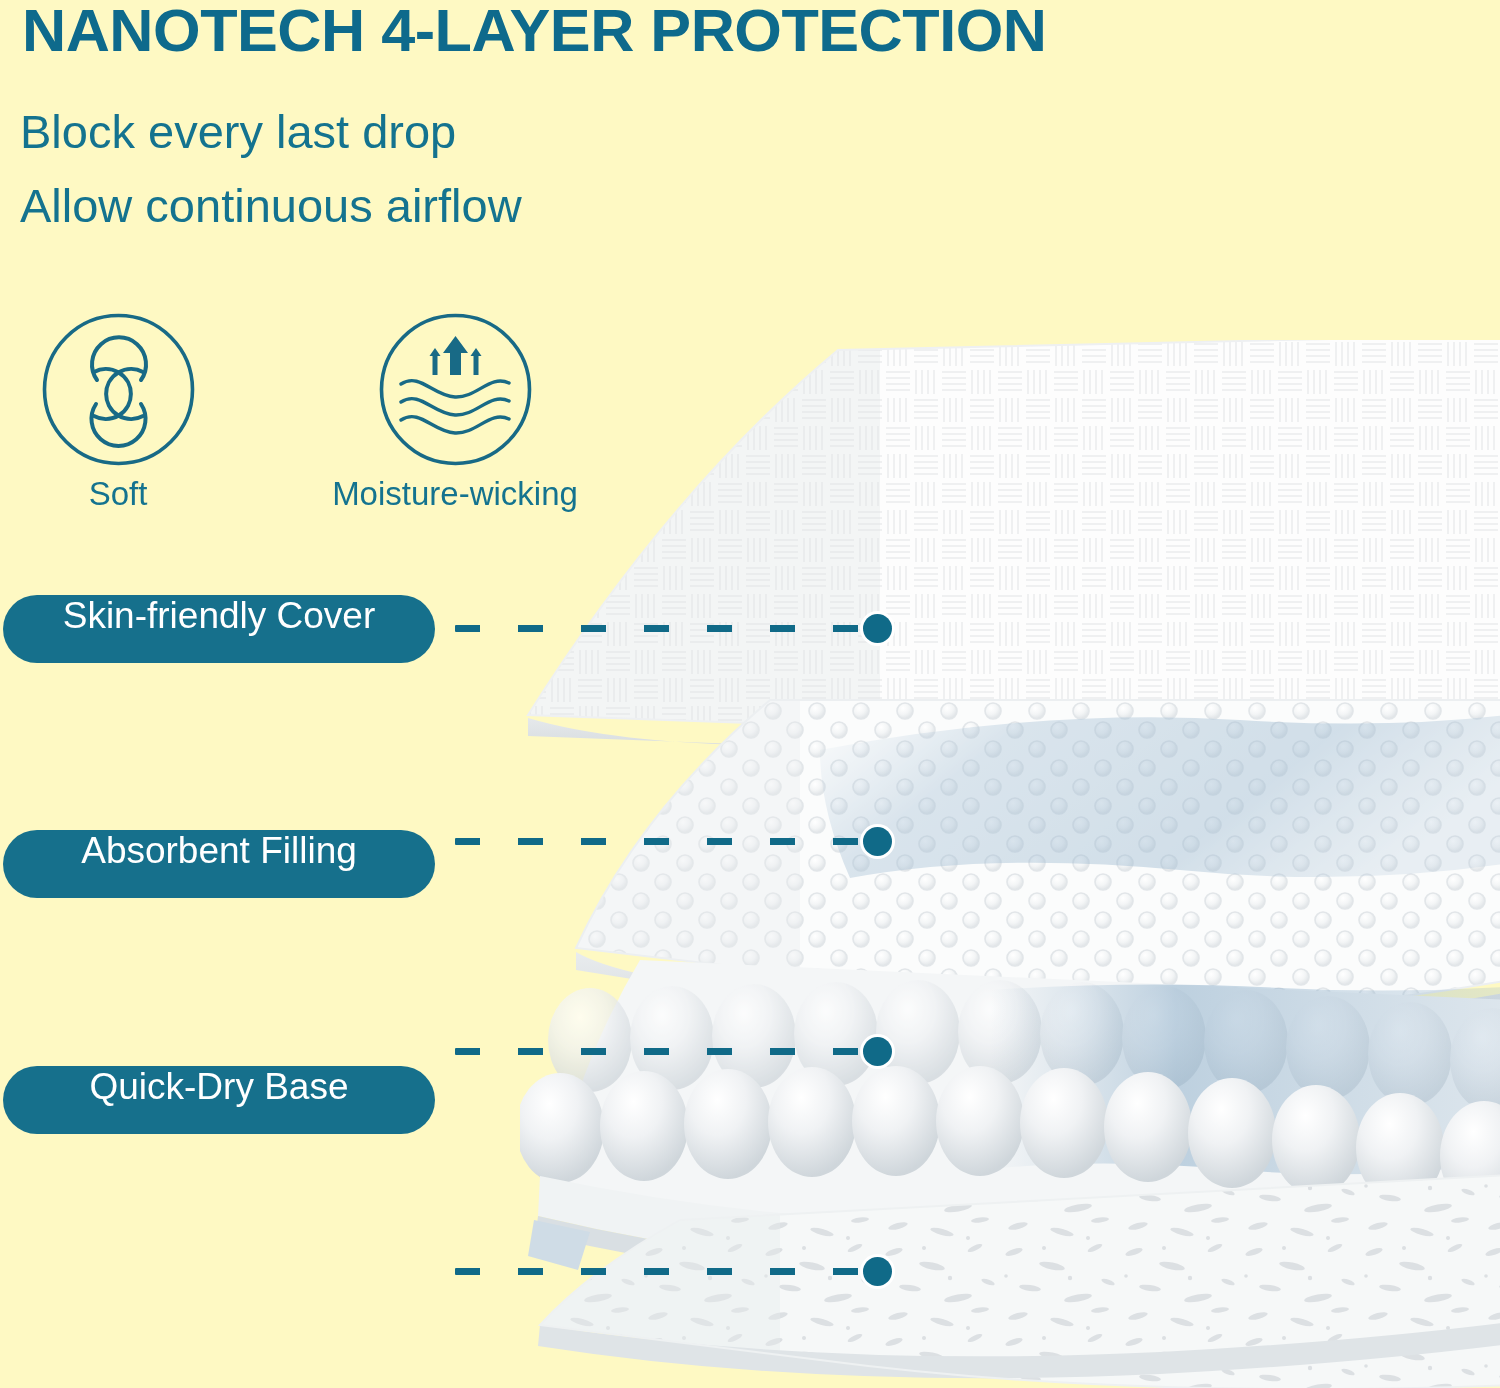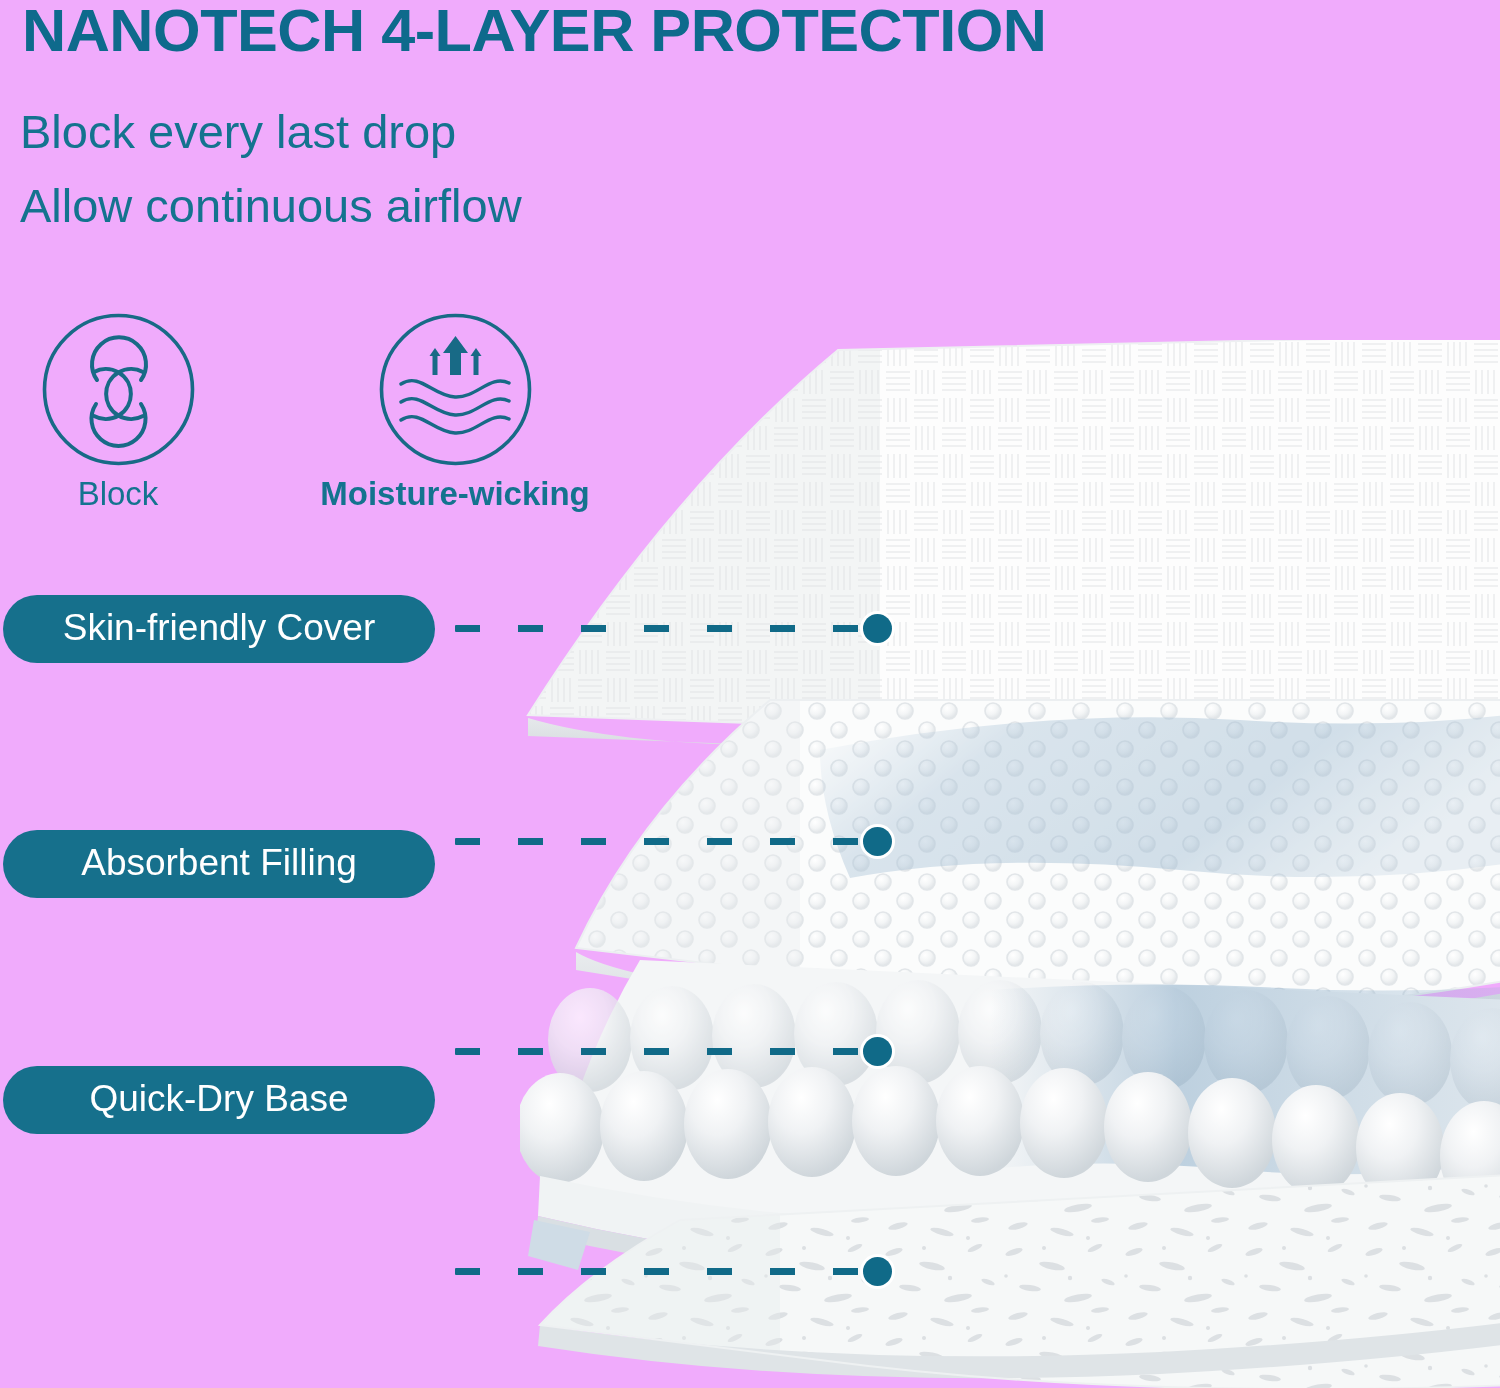--- a/index.html
+++ b/index.html
@@ -7,21 +7,21 @@
     padding: 0;
     background: #ffffff;
   }
   body {
     font-family: "Liberation Sans", sans-serif;
   }
   #page {
     position: relative;
     width: 1500px;
     height: 1388px;
-    background: #f0abfc;
+    background: #fef9c3;
     overflow: hidden;
   }
 
   
   #title {
     position: absolute;
     left: 22px;
     top: -4px;
     font-size: 60px;
     font-weight: bold;
@@ -42,21 +42,21 @@
   #sub1 { top: 104px; }
   #sub2 { top: 178px; }
 
   
   .feat {
     position: absolute;
     width: 170px;
     text-align: center;
   }
   #feat-soft { left: 33px; top: 312px; }
-  #feat-moist { left: 370px; top: 312px; font-weight: bold; }
+  #feat-moist { left: 370px; top: 312px; }
   .feat-circle {
     width: 155px;
     height: 155px;
     margin: 0 auto;
   }
   .feat-label {
     margin-top: 8px;
     font-size: 33px;
     color: #14738f;
     white-space: nowrap;
@@ -67,21 +67,21 @@
   .pill {
     position: absolute;
     left: 3px;
     width: 432px;
     height: 68px;
     border-radius: 34px;
     background: #16708c;
     color: #ffffff;
     font-size: 37px;
     display: flex;
-    align-items: center;
+    align-items: flex-start;
     justify-content: center;
     box-sizing: border-box;
     padding-bottom: 3px;
   }
   #pill-1 { top: 595px; }
   #pill-2 { top: 782px; margin-top: 48px; }
   #pill-3 { top: 1018px; margin-top: 48px; }
   #pill-4 { top: 1238px; }
 
   
@@ -146,21 +146,21 @@
       <svg viewBox="0 0 155 155" width="155" height="155">
         <circle cx="77.5" cy="77.5" r="74" fill="none" stroke="#186a86" stroke-width="3.6"></circle>
         <g fill="none" stroke="#186a86" stroke-width="4" stroke-linecap="round">
           <path d="M53 60 A25 25 0 1 1 53 104"></path>
           <path d="M102 60 A25 25 0 1 0 102 104"></path>
           <path d="M56 68 A27 27 0 1 1 100 68"></path>
           <path d="M55 92 A27 27 0 1 0 100 92"></path>
         </g>
       </svg>
     </div>
-    <div class="feat-label">Block</div>
+    <div class="feat-label">Soft</div>
   </div>
 
   <div class="feat" id="feat-moist">
     <div class="feat-circle">
       <svg viewBox="0 0 155 155" width="155" height="155">
         <circle cx="77.5" cy="77.5" r="74" fill="none" stroke="#186a86" stroke-width="3.6"></circle>
 
         <path d="M77.5 24 L90 41 L83 41 L83 63 L72 63 L72 41 L65 41 Z" fill="#186a86"></path>
 
         <path d="M57 36 L62.5 44 L59.5 44 L59.5 63 L54.5 63 L54.5 44 L51.5 44 Z" fill="#186a86"></path>

